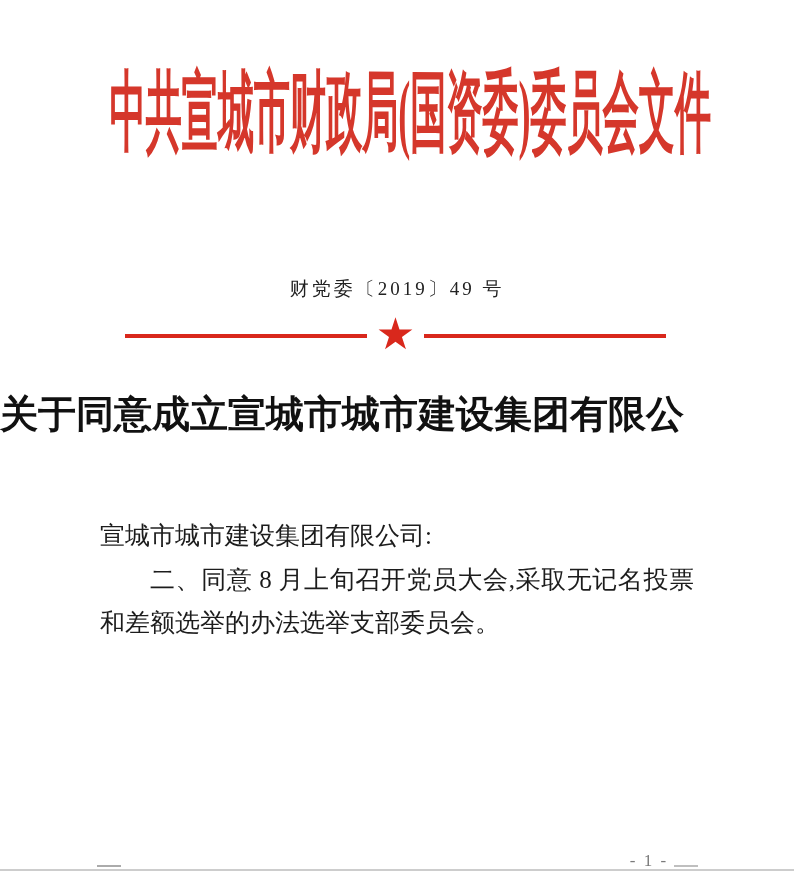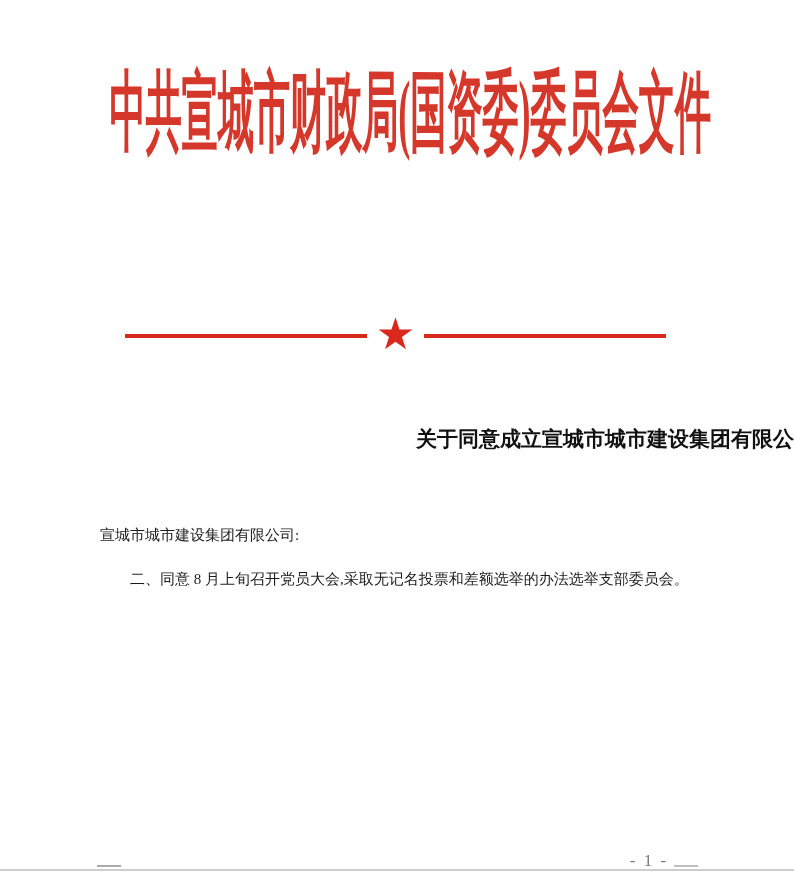--- a/index.html
+++ b/index.html
@@ -75,36 +75,35 @@
     margin: 0 9px;
     transform: translateY(-1px);
   }
 
   
   .doc-title {
     position: absolute;
     top: 394px;
     left: 0;
     width: 100%;
-    text-align: right;
+    text-align: left;
     font-weight: bold;
-    font-size: 21px;
+    font-size: 38px;
     line-height: 41px;
     color: #111;
-    margin-top: 25px;
   }
   .doc-title .line { display: block; }
 
   
   .body-text {
     position: absolute;
     top: 514px;
     left: 100px;
     width: 594px;
-    font-size: 15px;
+    font-size: 25px;
     line-height: 43.5px;
     text-align: justify;
     text-justify: inter-character;
     color: #1c1c1c;
   }
   .body-text p {
     margin: 0;
     text-indent: 2em;
   }
   .body-text p.salutation {
@@ -150,20 +149,21 @@
 </style>
 </head>
 <body>
 
 <div class="page">
 
   <div class="header-wrap">
     <div class="org-title">中共宣城市财政局(国资委)委员会文件</div>
   </div>
 
+  <div class="doc-number">财党委〔2019〕49 号</div>
 
   <div class="divider">
     <div class="rule"></div>
     <span class="star">★</span>
     <div class="rule"></div>
   </div>
 
   <div class="doc-title">
     <span class="line">关于同意成立宣城市城市建设集团有限公</span>
   </div>

